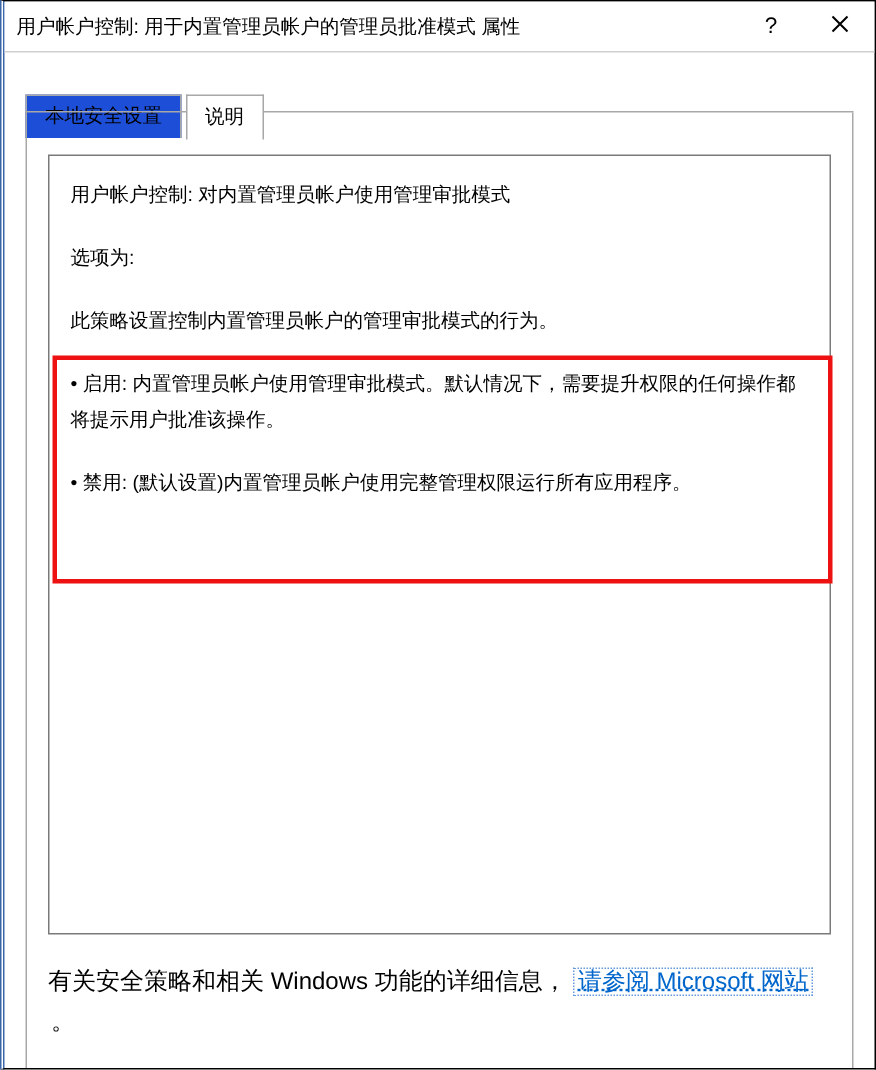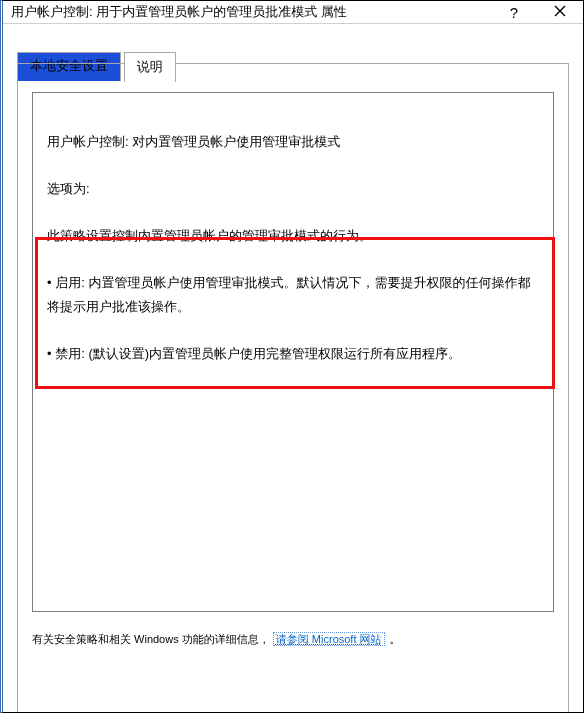--- a/index.html
+++ b/index.html
@@ -8,21 +8,21 @@
       font-family: "Microsoft YaHei", "Segoe UI", Tahoma, sans-serif;
       font-size: 13px;
       background: #fff;
       color: #000;
       border: 1px solid #000;
       border-left: 3px double #3a66aa;
       position: relative;
     }
     
     .titlebar {
-      height: 23px;
+      height: 34px;
       display: flex;
       align-items: center;
       padding-left: 8px;
       font-size: 13px;
       background: #fff;
       border-bottom: 1px solid #d0d0d0;
     }
     .titlebar .title { flex: 1; }
     .tb-btn {
       width: 46px; height: 33px;
@@ -74,32 +74,32 @@
     .desc-box {
       border: 1px solid #7a7a7a;
       background: #fff;
       padding: 14px 14px;
       height: 520px;
       line-height: 1.85;
       font-size: 13px;
       overflow: hidden;
       position: relative;
     }
-    .desc-box p { margin-bottom: 18px; margin-top: 23px; }
+    .desc-box p { margin-bottom: 18px; }
     .desc-box .bullet { margin-bottom: 18px; }
     
     .red-box {
       position: absolute;
       border: 3px solid #e11;
       pointer-events: none;
     }
     
     .footer-line {
       margin-top: 18px;
-      font-size: 11px;
+      font-size: 16px;
       line-height: 1.7;
     }
     .footer-line a {
       color: #0066cc;
       text-decoration: underline dotted;
       border: 1px dotted #6699dd;
       padding: 0 2px;
       cursor: pointer;
     }
     .tail-period { margin-left: 2px; }

